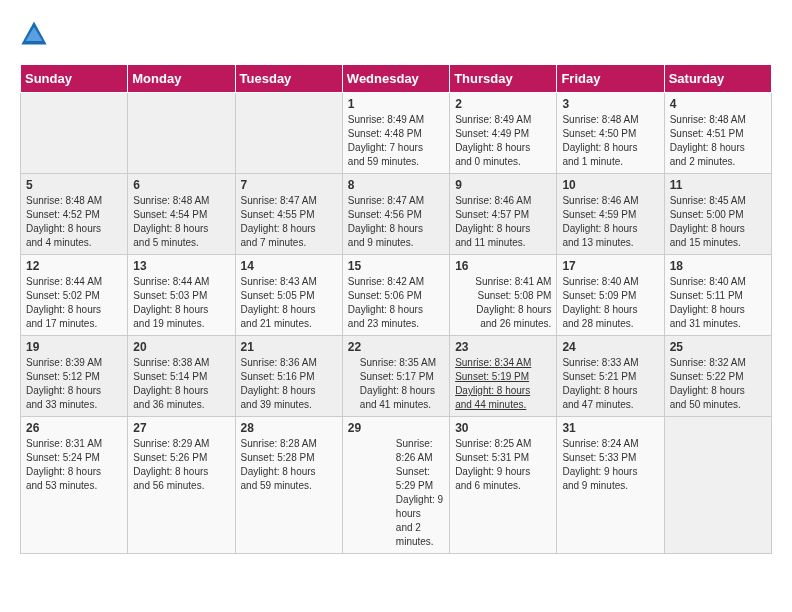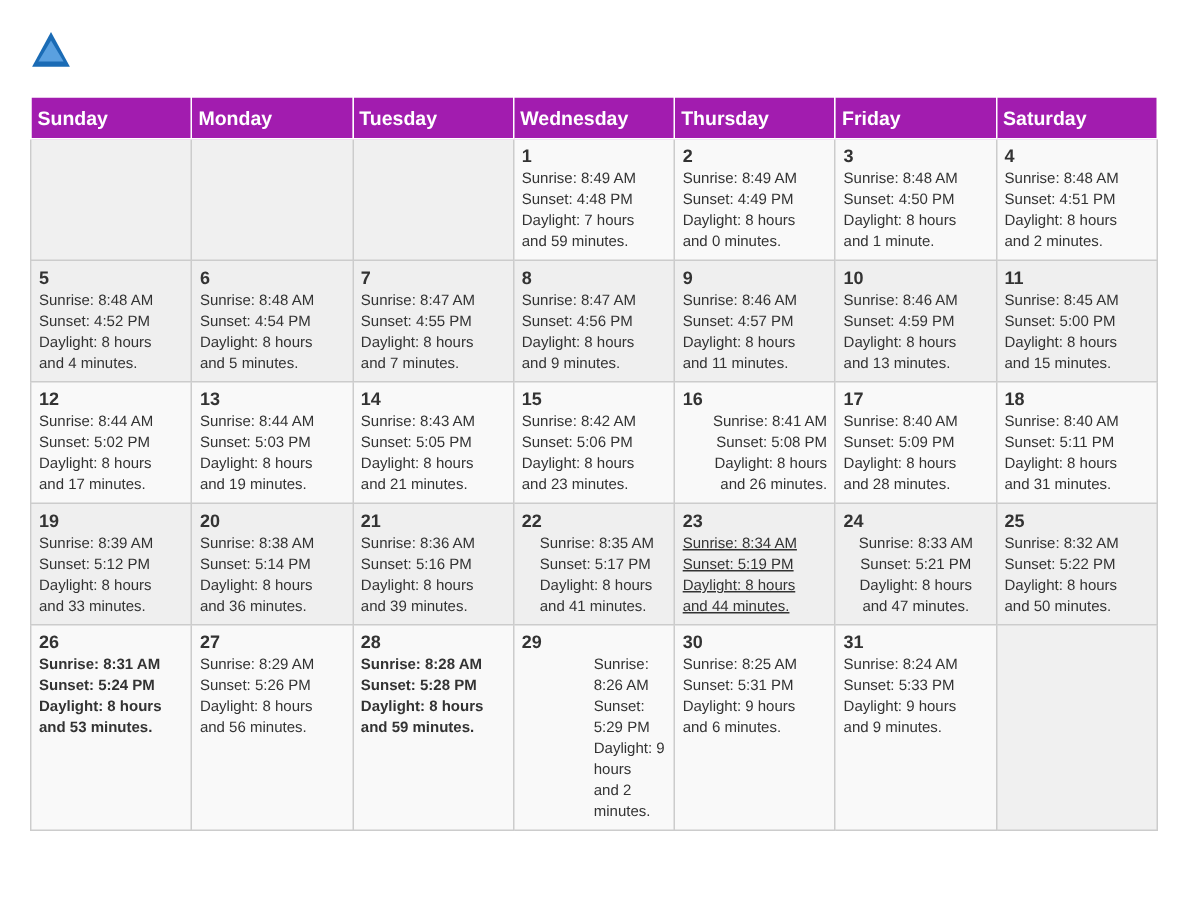--- a/index.html
+++ b/index.html
@@ -53,21 +53,21 @@
     }
     .subtitle {
       font-size: 15px;
       color: #555;
     }
     .calendar {
       width: 100%;
       border-collapse: collapse;
     }
     .calendar thead th {
-      background-color: #a21caf;
+      background-color: #be185d;
       color: #fff;
       padding: 6px 4px;
       font-size: 13px;
       font-weight: bold;
       text-align: left;
       border: 1px solid #fff;
     }
     .calendar tbody td {
       vertical-align: top;
       border: 1px solid #ccc;
@@ -300,51 +300,51 @@
           </td>
           <td>
             <span class="day-number">23</span>
             <div class="day-info" style="white-space: pre-line; text-decoration: underline;">Sunrise: 8:34 AM
 Sunset: 5:19 PM
 Daylight: 8 hours
 and 44 minutes.</div>
           </td>
           <td>
             <span class="day-number">24</span>
-            <div class="day-info" style="white-space: pre-line; text-align: center;">Sunrise: 8:33 AM
+            <div class="day-info" style="white-space: pre-line;">Sunrise: 8:33 AM
 Sunset: 5:21 PM
 Daylight: 8 hours
 and 47 minutes.</div>
           </td>
           <td>
             <span class="day-number">25</span>
             <div class="day-info" style="white-space: pre-line;">Sunrise: 8:32 AM
 Sunset: 5:22 PM
 Daylight: 8 hours
 and 50 minutes.</div>
           </td>
         </tr>
         <tr>
           <td>
             <span class="day-number">26</span>
-            <div class="day-info" style="white-space: pre-line; font-weight: bold;">Sunrise: 8:31 AM
+            <div class="day-info" style="white-space: pre-line;">Sunrise: 8:31 AM
 Sunset: 5:24 PM
 Daylight: 8 hours
 and 53 minutes.</div>
           </td>
           <td>
             <span class="day-number">27</span>
             <div class="day-info" style="white-space: pre-line;">Sunrise: 8:29 AM
 Sunset: 5:26 PM
 Daylight: 8 hours
 and 56 minutes.</div>
           </td>
           <td>
             <span class="day-number">28</span>
-            <div class="day-info" style="white-space: pre-line; font-weight: bold;">Sunrise: 8:28 AM
+            <div class="day-info" style="white-space: pre-line;">Sunrise: 8:28 AM
 Sunset: 5:28 PM
 Daylight: 8 hours
 and 59 minutes.</div>
           </td>
           <td>
             <span class="day-number">29</span>
             <div class="day-info" style="white-space: pre-line; margin-left: 48px;">Sunrise: 8:26 AM
 Sunset: 5:29 PM
 Daylight: 9 hours
 and 2 minutes.</div>

